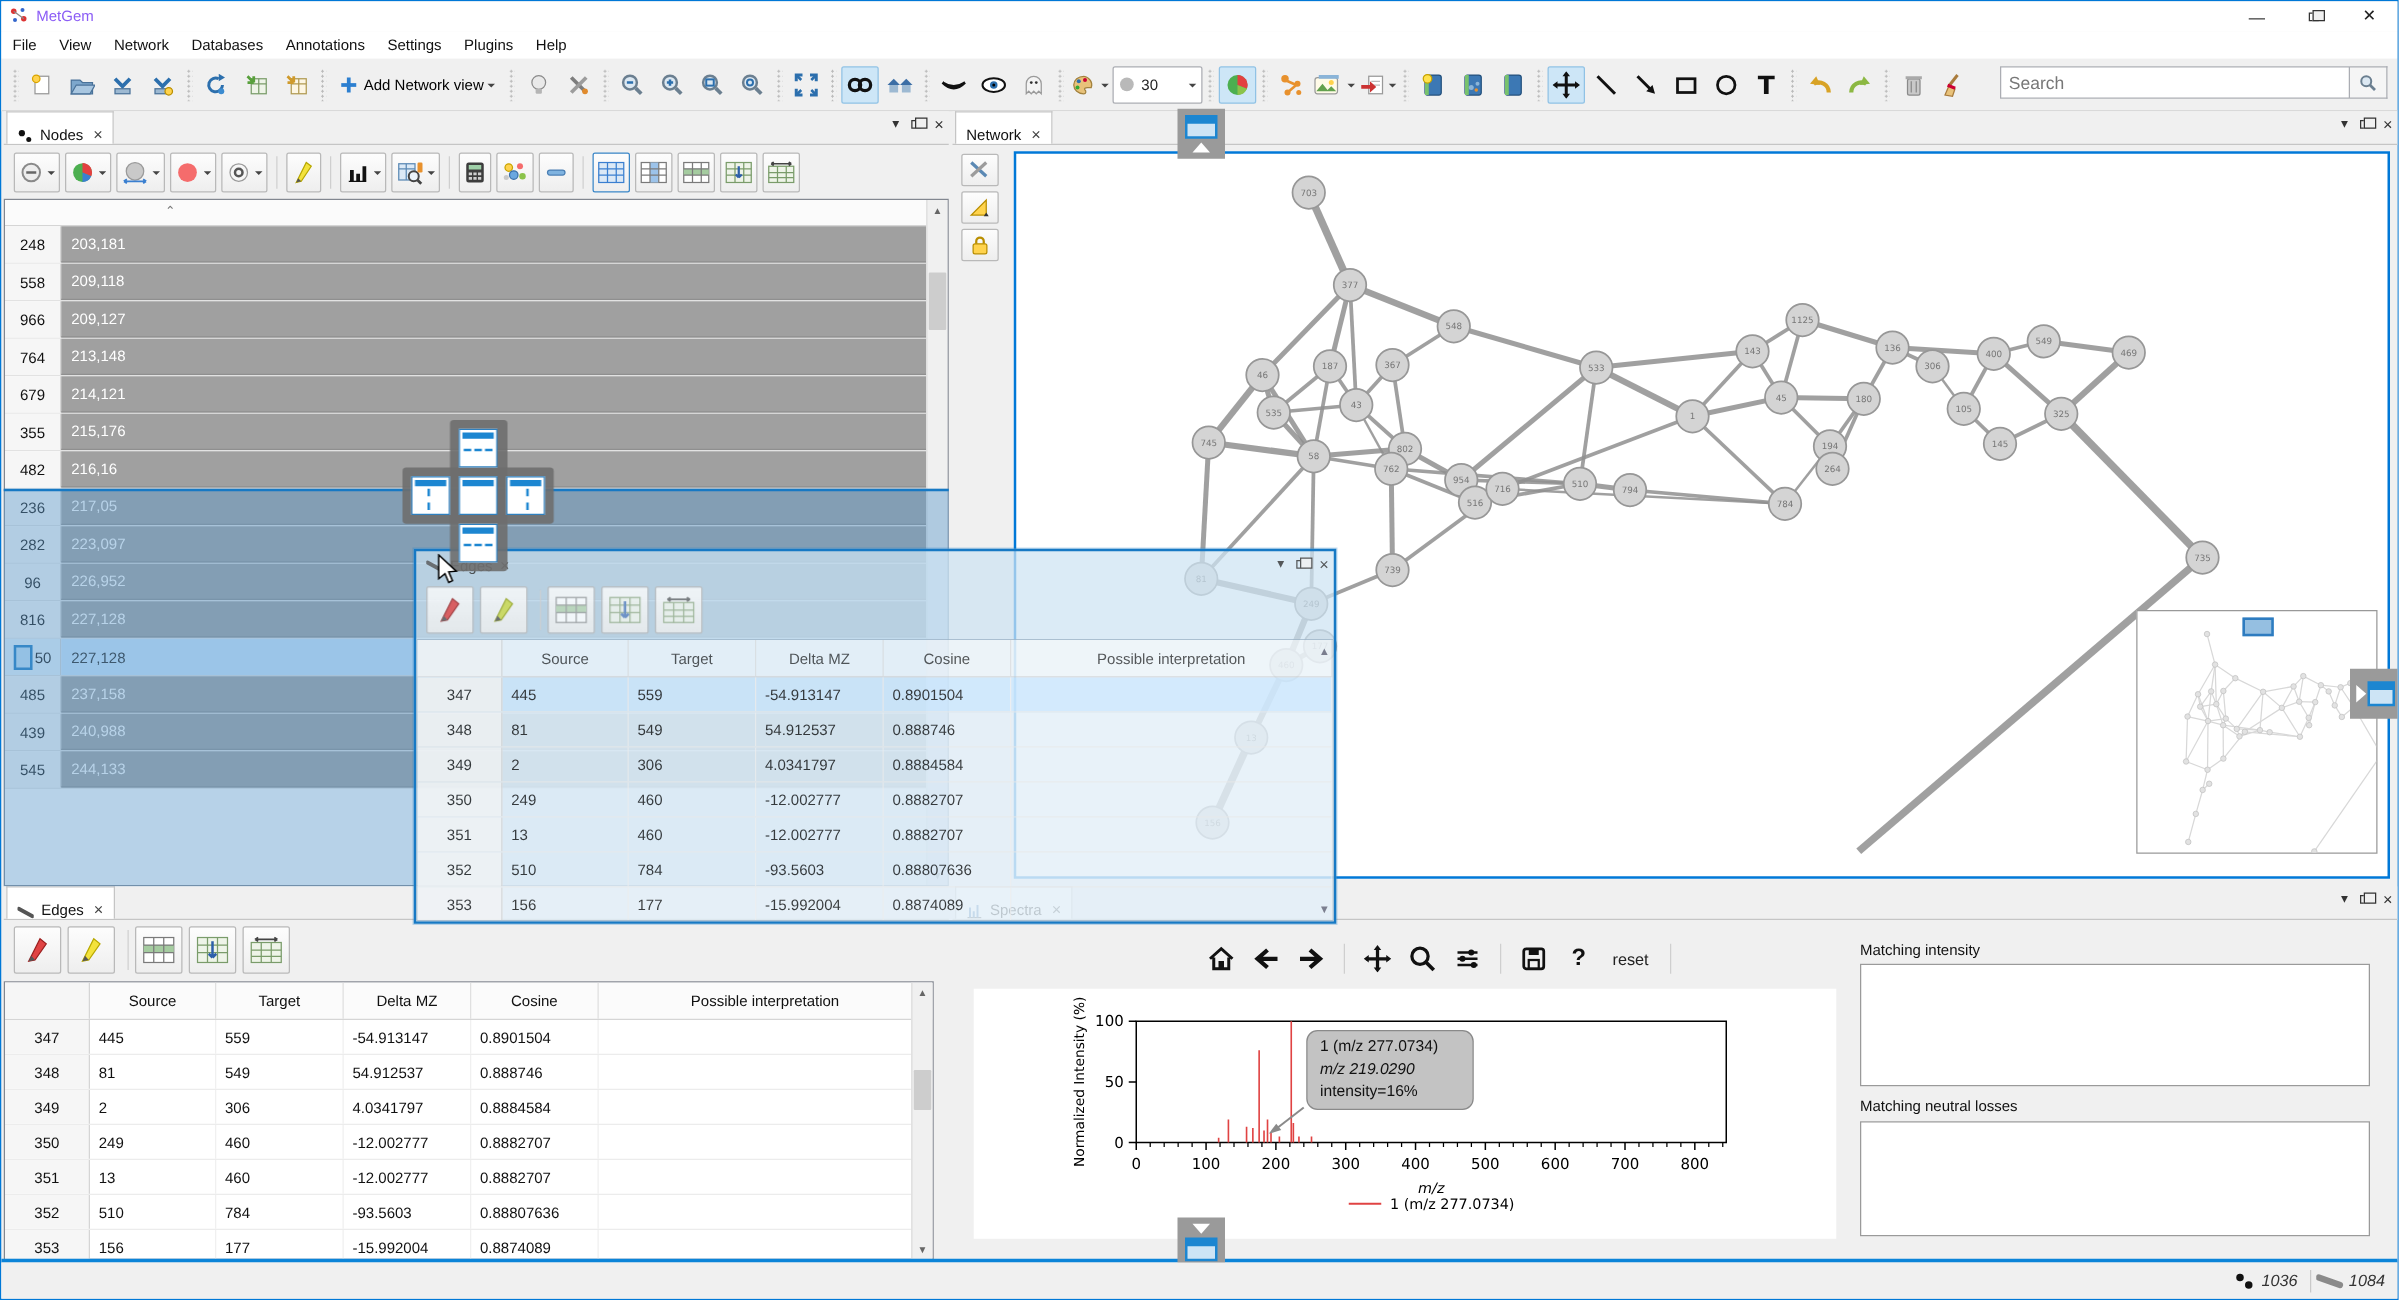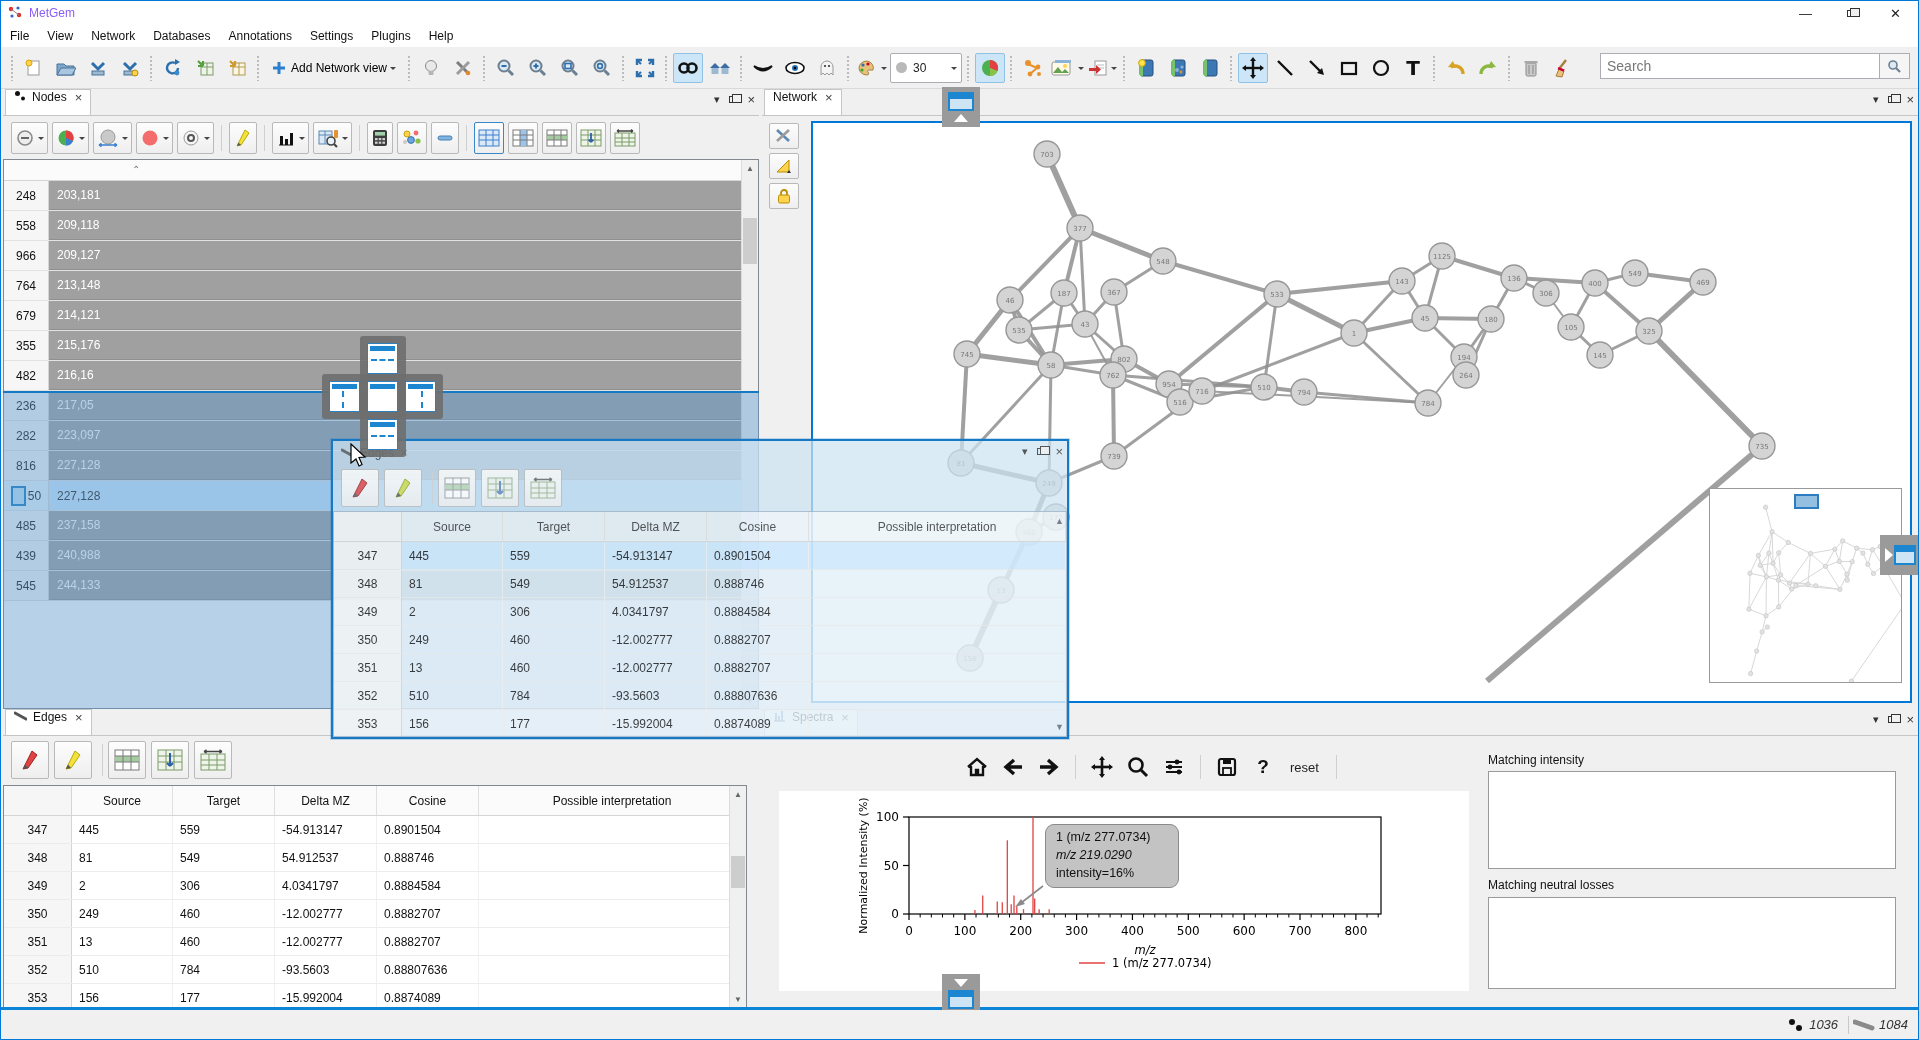--- a/index.html
+++ b/index.html
@@ -19,21 +19,21 @@
   .dd{width:0;height:0;border:3.5px solid transparent;border-top-color:#444;margin-left:3px;margin-top:4px}
   .sep{width:1px;height:26px;background:#cfcfcf;margin:0 5px}
   .hdl{width:5px;height:26px;margin:0 3px;background-image:radial-gradient(#bbb 1px,transparent 1px);background-size:4px 4px}
   #search-wrap{position:absolute;right:8px;top:52px;display:flex;align-items:center}
   #search-input{width:280px;height:26px;border:1px solid #abadb3;background:#fff;font-size:14px;padding:0 6px;color:#333}
   #search-input::placeholder{color:#777}
   #search-btn{width:30px;height:26px;border:1px solid #abadb3;border-left:none;background:#f5f5f5;display:flex;align-items:center;justify-content:center}
   
   .dock{position:absolute;background:#f0f0f0}
   .tabbar{position:relative;height:27px;width:100%;border-bottom:1px solid #c5c5c5;background:#f0f0f0}
-  .tab{position:absolute;left:2px;bottom:0;height:26px;background:#fff;border:1px solid #c5c5c5;border-bottom:none;display:flex;align-items:flex-start;padding:0 8px;font-size:12px;color:#111;gap:6px}
+  .tab{position:absolute;left:2px;bottom:0;height:26px;background:#fff;border:1px solid #c5c5c5;border-bottom:none;display:flex;align-items:flex-end;padding:0 8px;font-size:12px;color:#111;gap:6px}
   .tab .x{color:#444;font-size:13px;margin-left:2px}
   .dockbtns{position:absolute;right:4px;top:4px;display:flex;gap:10px;align-items:center;color:#333}
   .dockbtns .b{font-size:11px;line-height:1}
   .sq{width:8px;height:7px;border:1px solid #333;position:relative;display:inline-block}
   .sq::after{content:'';position:absolute;left:2px;top:-3px;width:8px;height:7px;border:1px solid #333;background:#f0f0f0}
   
   #nodes-toolbar{position:absolute;left:0;top:27px;width:100%;height:43px;display:flex;align-items:center;padding-left:6px;background:#f0f0f0}
   .ntb{height:32px;display:flex;align-items:center;justify-content:center;border:1px solid #b9b9b9;background:linear-gradient(#fdfdfd,#eee);border-radius:2px;margin:0 2px;padding:0 3px}
   .ntb.sel{border:1px solid #3a87c8}
   #nodes-table{position:absolute;left:0;top:70px;right:0;bottom:0;background:#fff;border:1px solid #828790;overflow:hidden}
@@ -620,20 +620,24 @@
             <div class="nid">482</div>
             <div class="nval">216,16</div>
           </div>
           <div class="nrow gray">
             <div class="nid">236</div>
             <div class="nval">217,05</div>
           </div>
           <div class="nrow gray">
             <div class="nid">282</div>
             <div class="nval">223,097</div>
+          </div>
+          <div class="nrow gray">
+            <div class="nid">96</div>
+            <div class="nval">226,952</div>
           </div>
           <div class="nrow gray">
             <div class="nid">816</div>
             <div class="nval">227,128</div>
           </div>
           <div class="nrow hl">
             <div class="nid"><span style="display:inline-block;width:15px;height:20px;border:2px solid #1779c4;background:#bfe0f7;margin-right:2px"></span>50</div>
             <div class="nval">227,128</div>
           </div>
           <div class="nrow gray">

